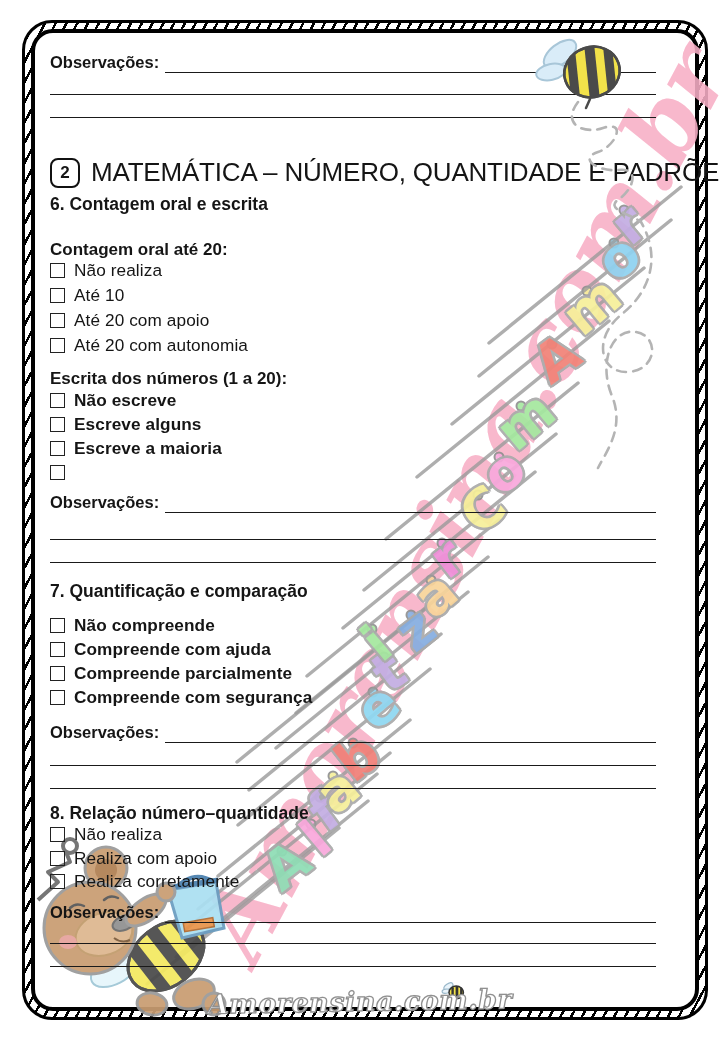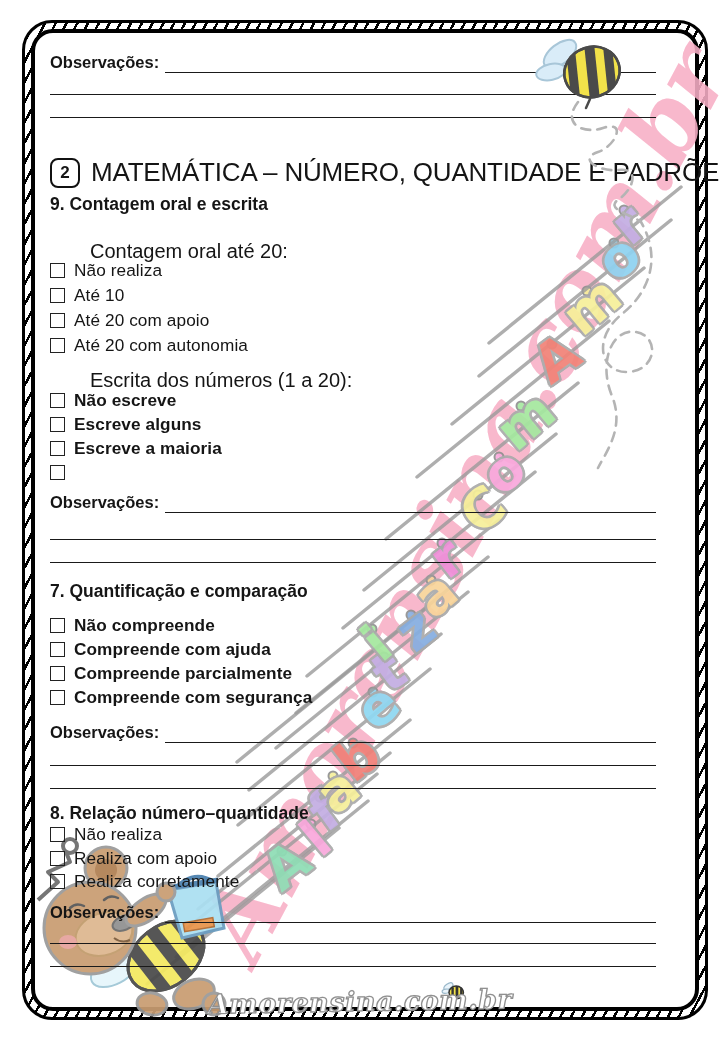--- a/index.html
+++ b/index.html
@@ -41,21 +41,21 @@
   .obs-label{font-weight:bold;font-size:16.5px;white-space:nowrap;}
   .obs-row1 .wline{flex:1;border-bottom:1.6px solid #1a1a1a;margin-left:6px;}
   .wline-full{border-bottom:1.6px solid #1a1a1a;}
   .sec-header{display:flex;align-items:center;gap:11px;}
   .num-box{
     width:26px;height:26px;border:2.6px solid #111;border-radius:8px;flex:none;
     display:flex;align-items:center;justify-content:center;font-weight:bold;font-size:17px;
   }
   .sec-title{font-weight:normal;font-size:26px;letter-spacing:-.2px;white-space:nowrap;}
   .q-title{font-weight:bold;font-size:17.5px;}
-  .g-label{font-weight:normal;font-size:20px;height:18px;margin-left:40px;}
+  .g-label{font-weight:bold;font-size:17px;height:18px;}
   .g-label.h19{height:19px;}
   .opt{display:flex;align-items:center;font-size:17.2px;letter-spacing:.1px;}
   .opt.h25{height:25px;} .opt.h24{height:24px;font-weight:bold;} .opt.h235{height:23.5px;}
   .cb{width:13px;height:13px;border:1.7px solid #222;margin-right:9px;flex:none;background:transparent;}
   
   .footer-script{
     position:absolute;left:60px;top:986px;width:600px;text-align:center;z-index:6;
     font-family:"DejaVu Serif",serif;font-style:italic;font-weight:bold;font-size:27px;
     letter-spacing:.5px;color:#fff;-webkit-text-stroke:1.3px #909090;
     text-shadow:0 0 1px #9a9a9a;transform:rotate(-1deg);pointer-events:none;
@@ -179,21 +179,21 @@
       </div>
       <div class="wline-full" style="height:21px"></div>
       <div class="wline-full" style="height:22px"></div>
     </div>
 
     <div class="sec-header" style="top:157px">
       <span class="num-box">2</span>
       <span class="sec-title">MATEMÁTICA – NÚMERO, QUANTIDADE E PADRÕES</span>
     </div>
 
-    <div class="q-title" style="top:194px">9. Contagem oral e escrita</div>
+    <div class="q-title" style="top:194px">6. Contagem oral e escrita</div>
 
     <div style="top:240px">
       <div class="g-label">Contagem oral até 20:</div>
       <div class="opt h25">
           <span class="cb"></span>
           <span>Não realiza</span>
         </div>
       <div class="opt h25">
           <span class="cb"></span>
           <span>Até 10</span>

